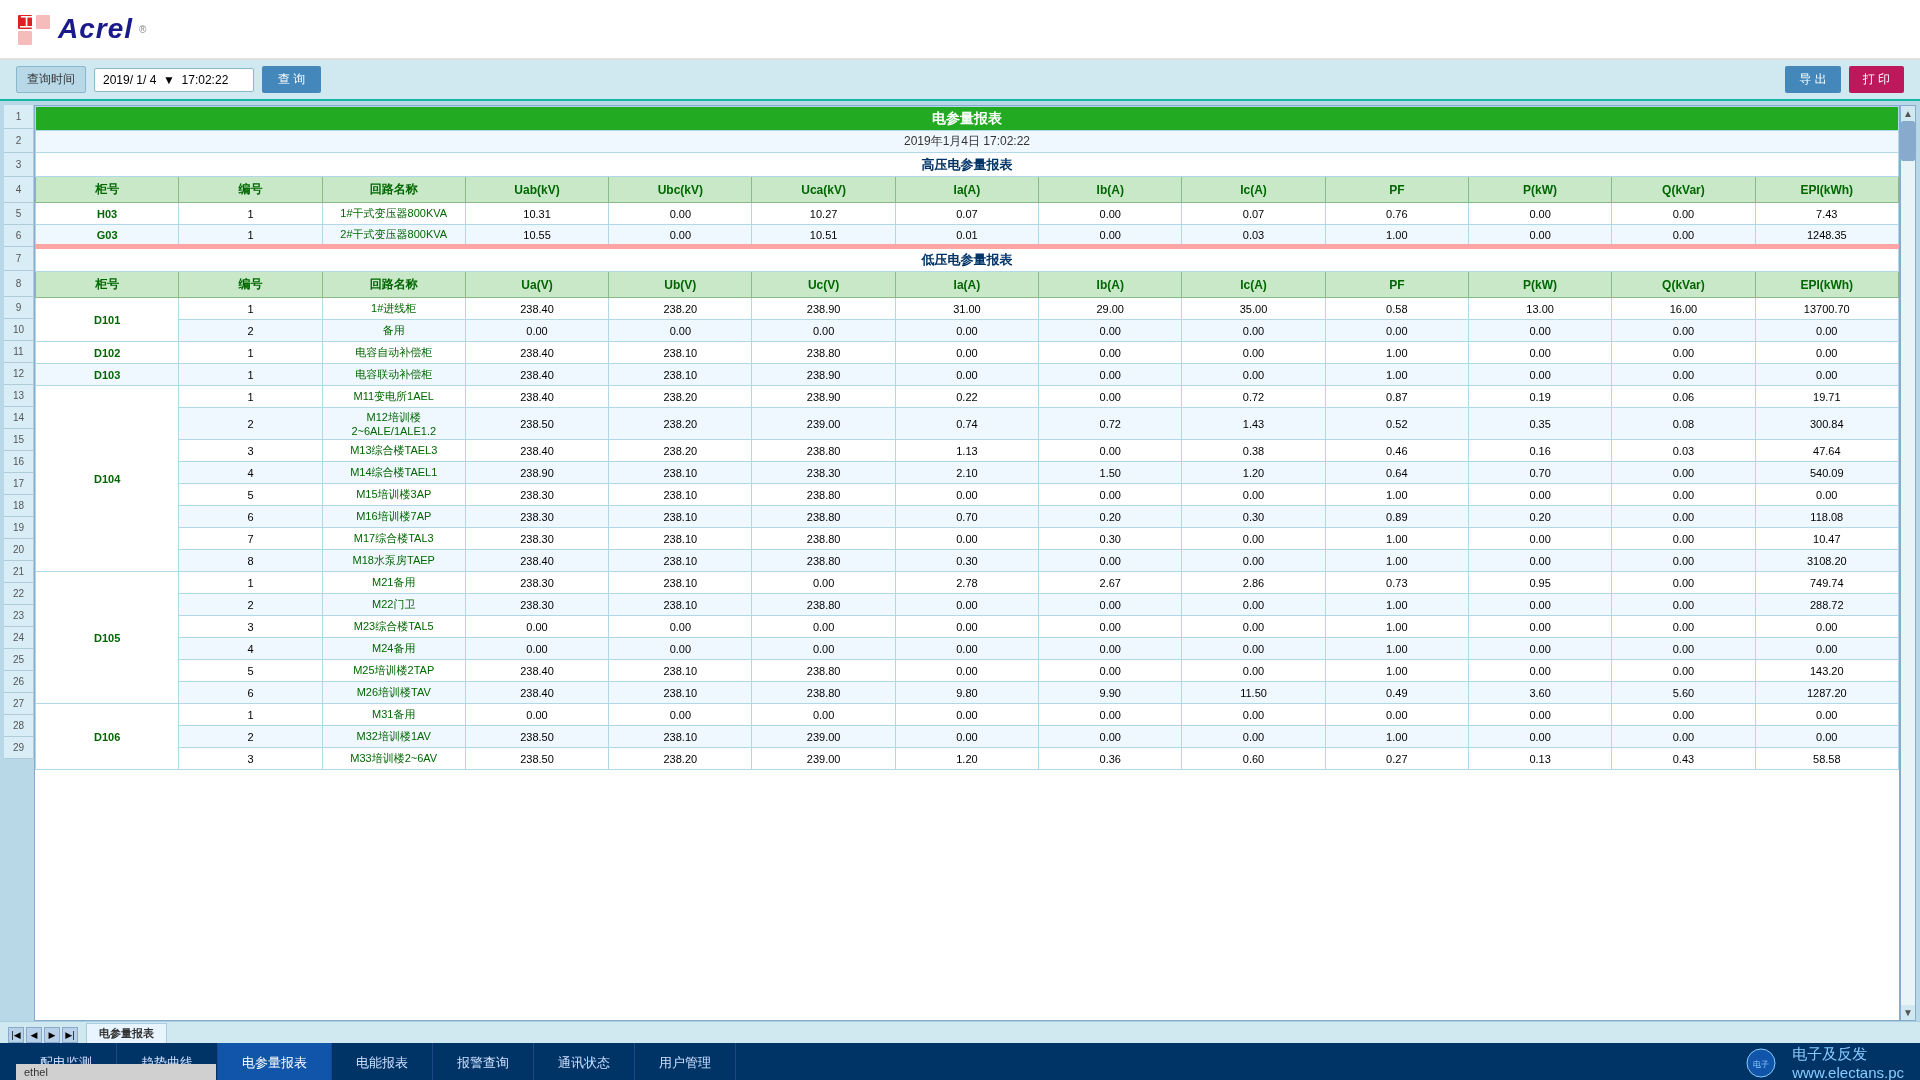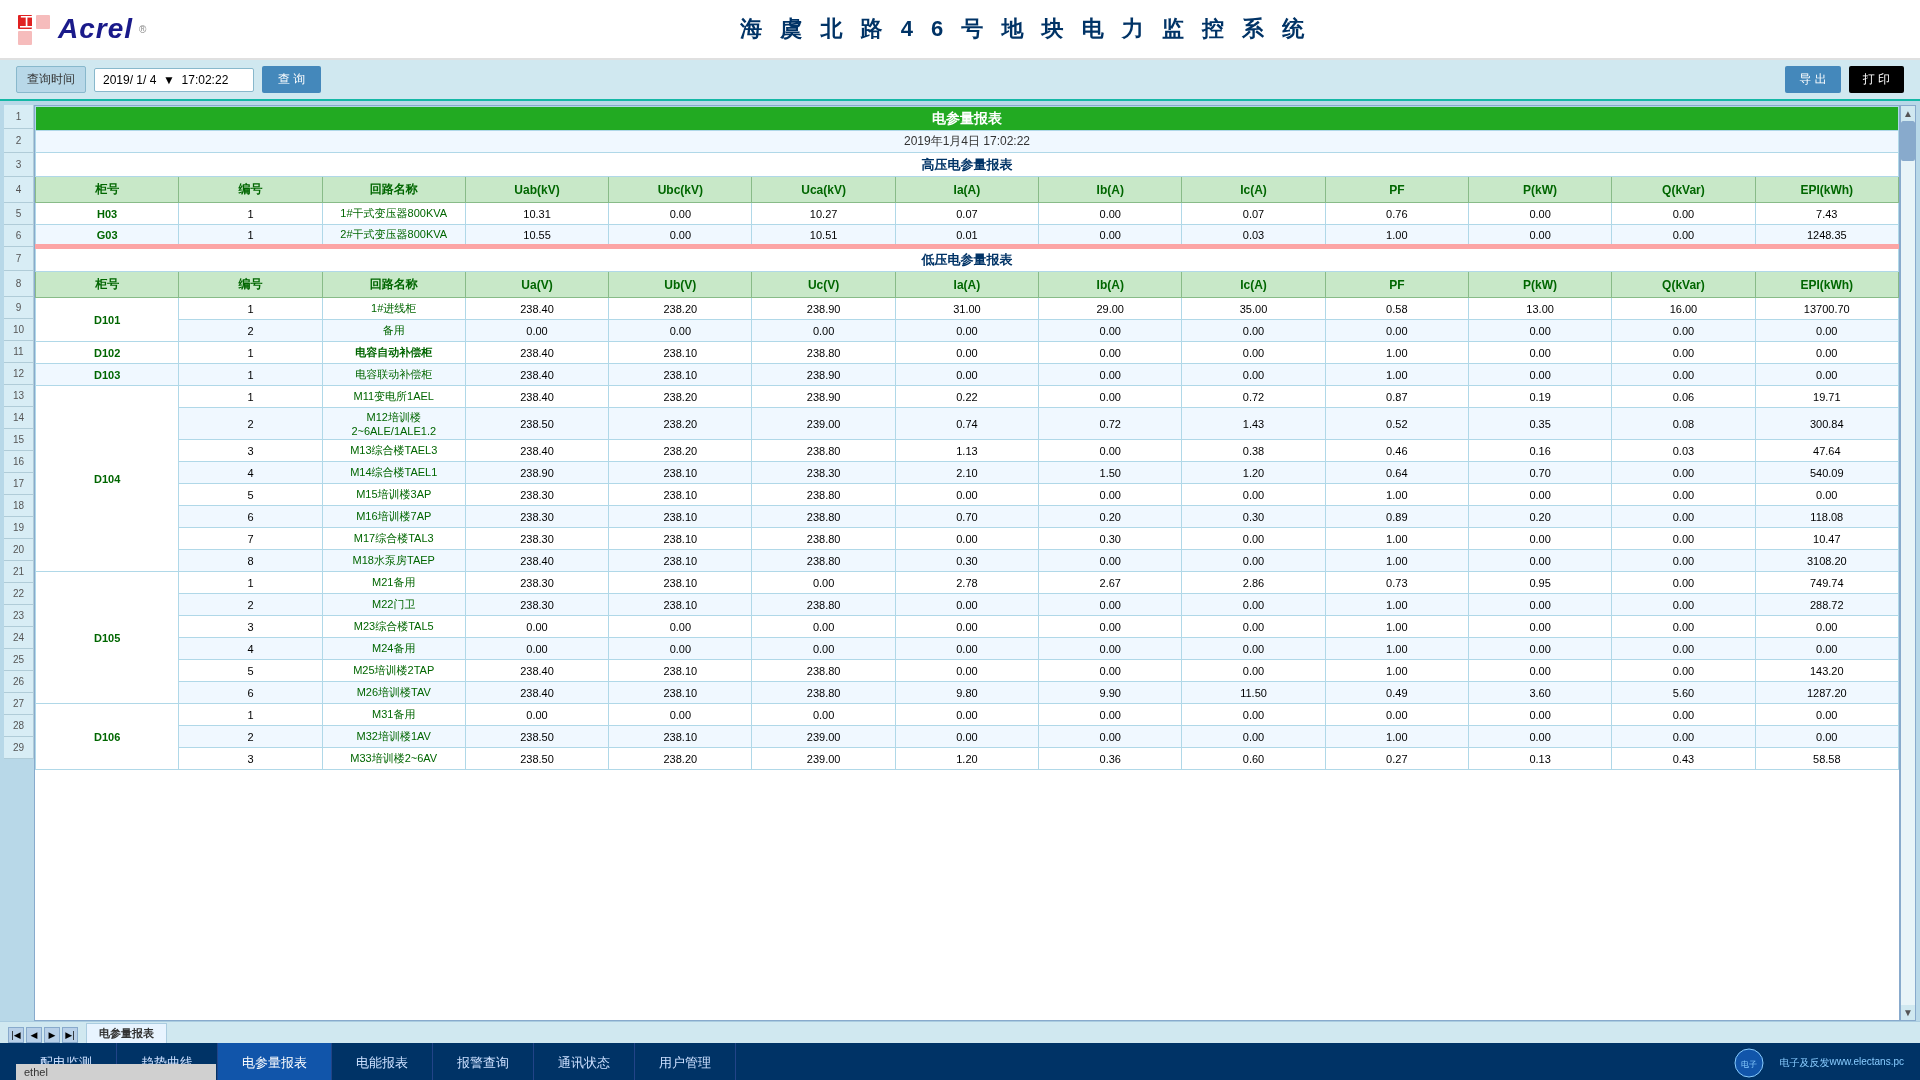--- a/index.html
+++ b/index.html
@@ -13,21 +13,21 @@
     .header-btns { display: flex; gap: 8px; }
     .header-btn { display: flex; align-items: center; gap: 4px; padding: 4px 10px; border: 1px solid #aaa; border-radius: 2px; cursor: pointer; background: #f5f5f5; font-size: 12px; color: #333; }
 
     
     .toolbar { background: #d0e8f0; padding: 6px 16px; display: flex; align-items: center; gap: 8px; border-bottom: 2px solid #14b8a6; }
     .toolbar-label { font-size: 12px; color: #333; background: #b8d8e8; padding: 4px 10px; border: 1px solid #88b8cc; border-radius: 2px; }
     .toolbar-datetime { font-size: 12px; padding: 4px 8px; border: 1px solid #88b8cc; border-radius: 2px; background: #fff; }
     .toolbar-query-btn { background: #4488bb; color: #fff; border: none; padding: 5px 16px; border-radius: 2px; cursor: pointer; font-size: 12px; }
     .toolbar-spacer { flex: 1; }
     .toolbar-export-btn { background: #4488bb; color: #fff; border: none; padding: 5px 14px; border-radius: 2px; cursor: pointer; font-size: 12px; }
-    .toolbar-print-btn { background: #000000; color: #fff; border: none; padding: 5px 14px; border-radius: 2px; cursor: pointer; font-size: 12px; }
+    .toolbar-print-btn { background: #be185d; color: #fff; border: none; padding: 5px 14px; border-radius: 2px; cursor: pointer; font-size: 12px; }
 
     
     .table-container { flex: 1; background: #fff; border: 1px solid #aacce0; overflow-y: scroll; overflow-x: hidden; }
 
     table { width: 100%; border-collapse: collapse; table-layout: fixed; }
     th { background: #c8e8c8; border: 1px solid #88bb88; padding: 3px 4px; text-align: center; font-size: 12px; font-weight: bold; color: #006600; height: 26px; }
     td { border: 1px solid #b0d8e8; padding: 2px 4px; text-align: center; font-size: 11px; height: 22px; }
     tr:nth-child(even) td { background: #f0f8ff; }
     tr:nth-child(odd) td { background: #fff; }
     .section-title td { background: #22aa22; color: #fff; font-weight: bold; font-size: 13px; text-align: center; height: 24px; }
@@ -59,21 +59,20 @@
       <svg width="36" height="36" viewBox="0 0 36 36">
         <rect x="2" y="4" width="14" height="14" fill="#e02020" rx="1"></rect>
         <rect x="20" y="4" width="14" height="14" fill="#e02020" rx="1" opacity="0.3"></rect>
         <rect x="2" y="20" width="14" height="14" fill="#e02020" rx="1" opacity="0.3"></rect>
         <text x="4" y="16" font-size="14" fill="#fff" font-weight="bold">工</text>
       </svg>
       <span style="font-size:28px;font-weight:bold;color:#1a1a8a;font-style:italic;letter-spacing:1px;">Acrel</span>
         <sup style="font-size:10px;color:#888;">®</sup>
     </div>
   </div>
-  <div class="header-title">海 虞 北 路 4 6 号 地 块 电 力 监 控 系 统</div>
 </div>
 
 <div class="toolbar">
   <span class="toolbar-label">查询时间</span>
   <input class="toolbar-datetime" type="text" value="2019/ 1/ 4  ▼  17:02:22" style="width: 160px;">
   <button class="toolbar-query-btn">查 询</button>
   <div class="toolbar-spacer"></div>
   <button class="toolbar-export-btn">导 出</button>
   <button class="toolbar-print-btn">打 印</button>
 </div>
@@ -220,21 +219,21 @@
             <td>0.00</td>
             <td>0.00</td>
         <td>0.00</td>
             <td>0.00</td>
             <td>0.00</td>
             <td>0.00</td>
       </tr>
       <tr style="background:#14b8a6;border-radius:10px;">
         <td class="cabinet-col" style="color:#006600;">D102</td>
         <td>1</td>
-        <td style="color:#006600;font-weight:bold;">电容自动补偿柜</td>
+        <td style="color:#006600;">电容自动补偿柜</td>
         <td>238.40</td>
             <td>238.10</td>
             <td>238.80</td>
         <td>0.00</td>
             <td>0.00</td>
             <td>0.00</td>
         <td>1.00</td>
             <td>0.00</td>
             <td>0.00</td>
             <td>0.00</td>
@@ -525,21 +524,21 @@
   <div class="nav-item">电能报表</div>
   <div class="nav-item">报警查询</div>
   <div class="nav-item">通讯状态</div>
   <div class="nav-item">用户管理</div>
   <div class="nav-spacer"></div>
   <div style="display:flex;align-items:center;gap:16px;">
     <svg width="30" height="30" viewBox="0 0 30 30">
       <circle cx="15" cy="15" r="14" fill="#1155aa" stroke="#88ccff" stroke-width="1"></circle>
       <text x="15" y="19" text-anchor="middle" font-size="8" fill="#88ccff">电子</text>
     </svg>
-    <div style="display:flex;font-size:10px;color:#88ccff;">
+    <div style="display:flex;flex-direction:column;font-size:15px;color:#88ccff;">
       <span>电子及反发</span>
       <span>www.electans.pc</span>
     </div>
   </div>
 </div>
 
 <div style="position:fixed;bottom:0;left:16px;background:#d0d0d0;padding:2px 8px;font-size:11px;color:#333;width:200px;">
   <span>ethel</span>
 </div>
 

